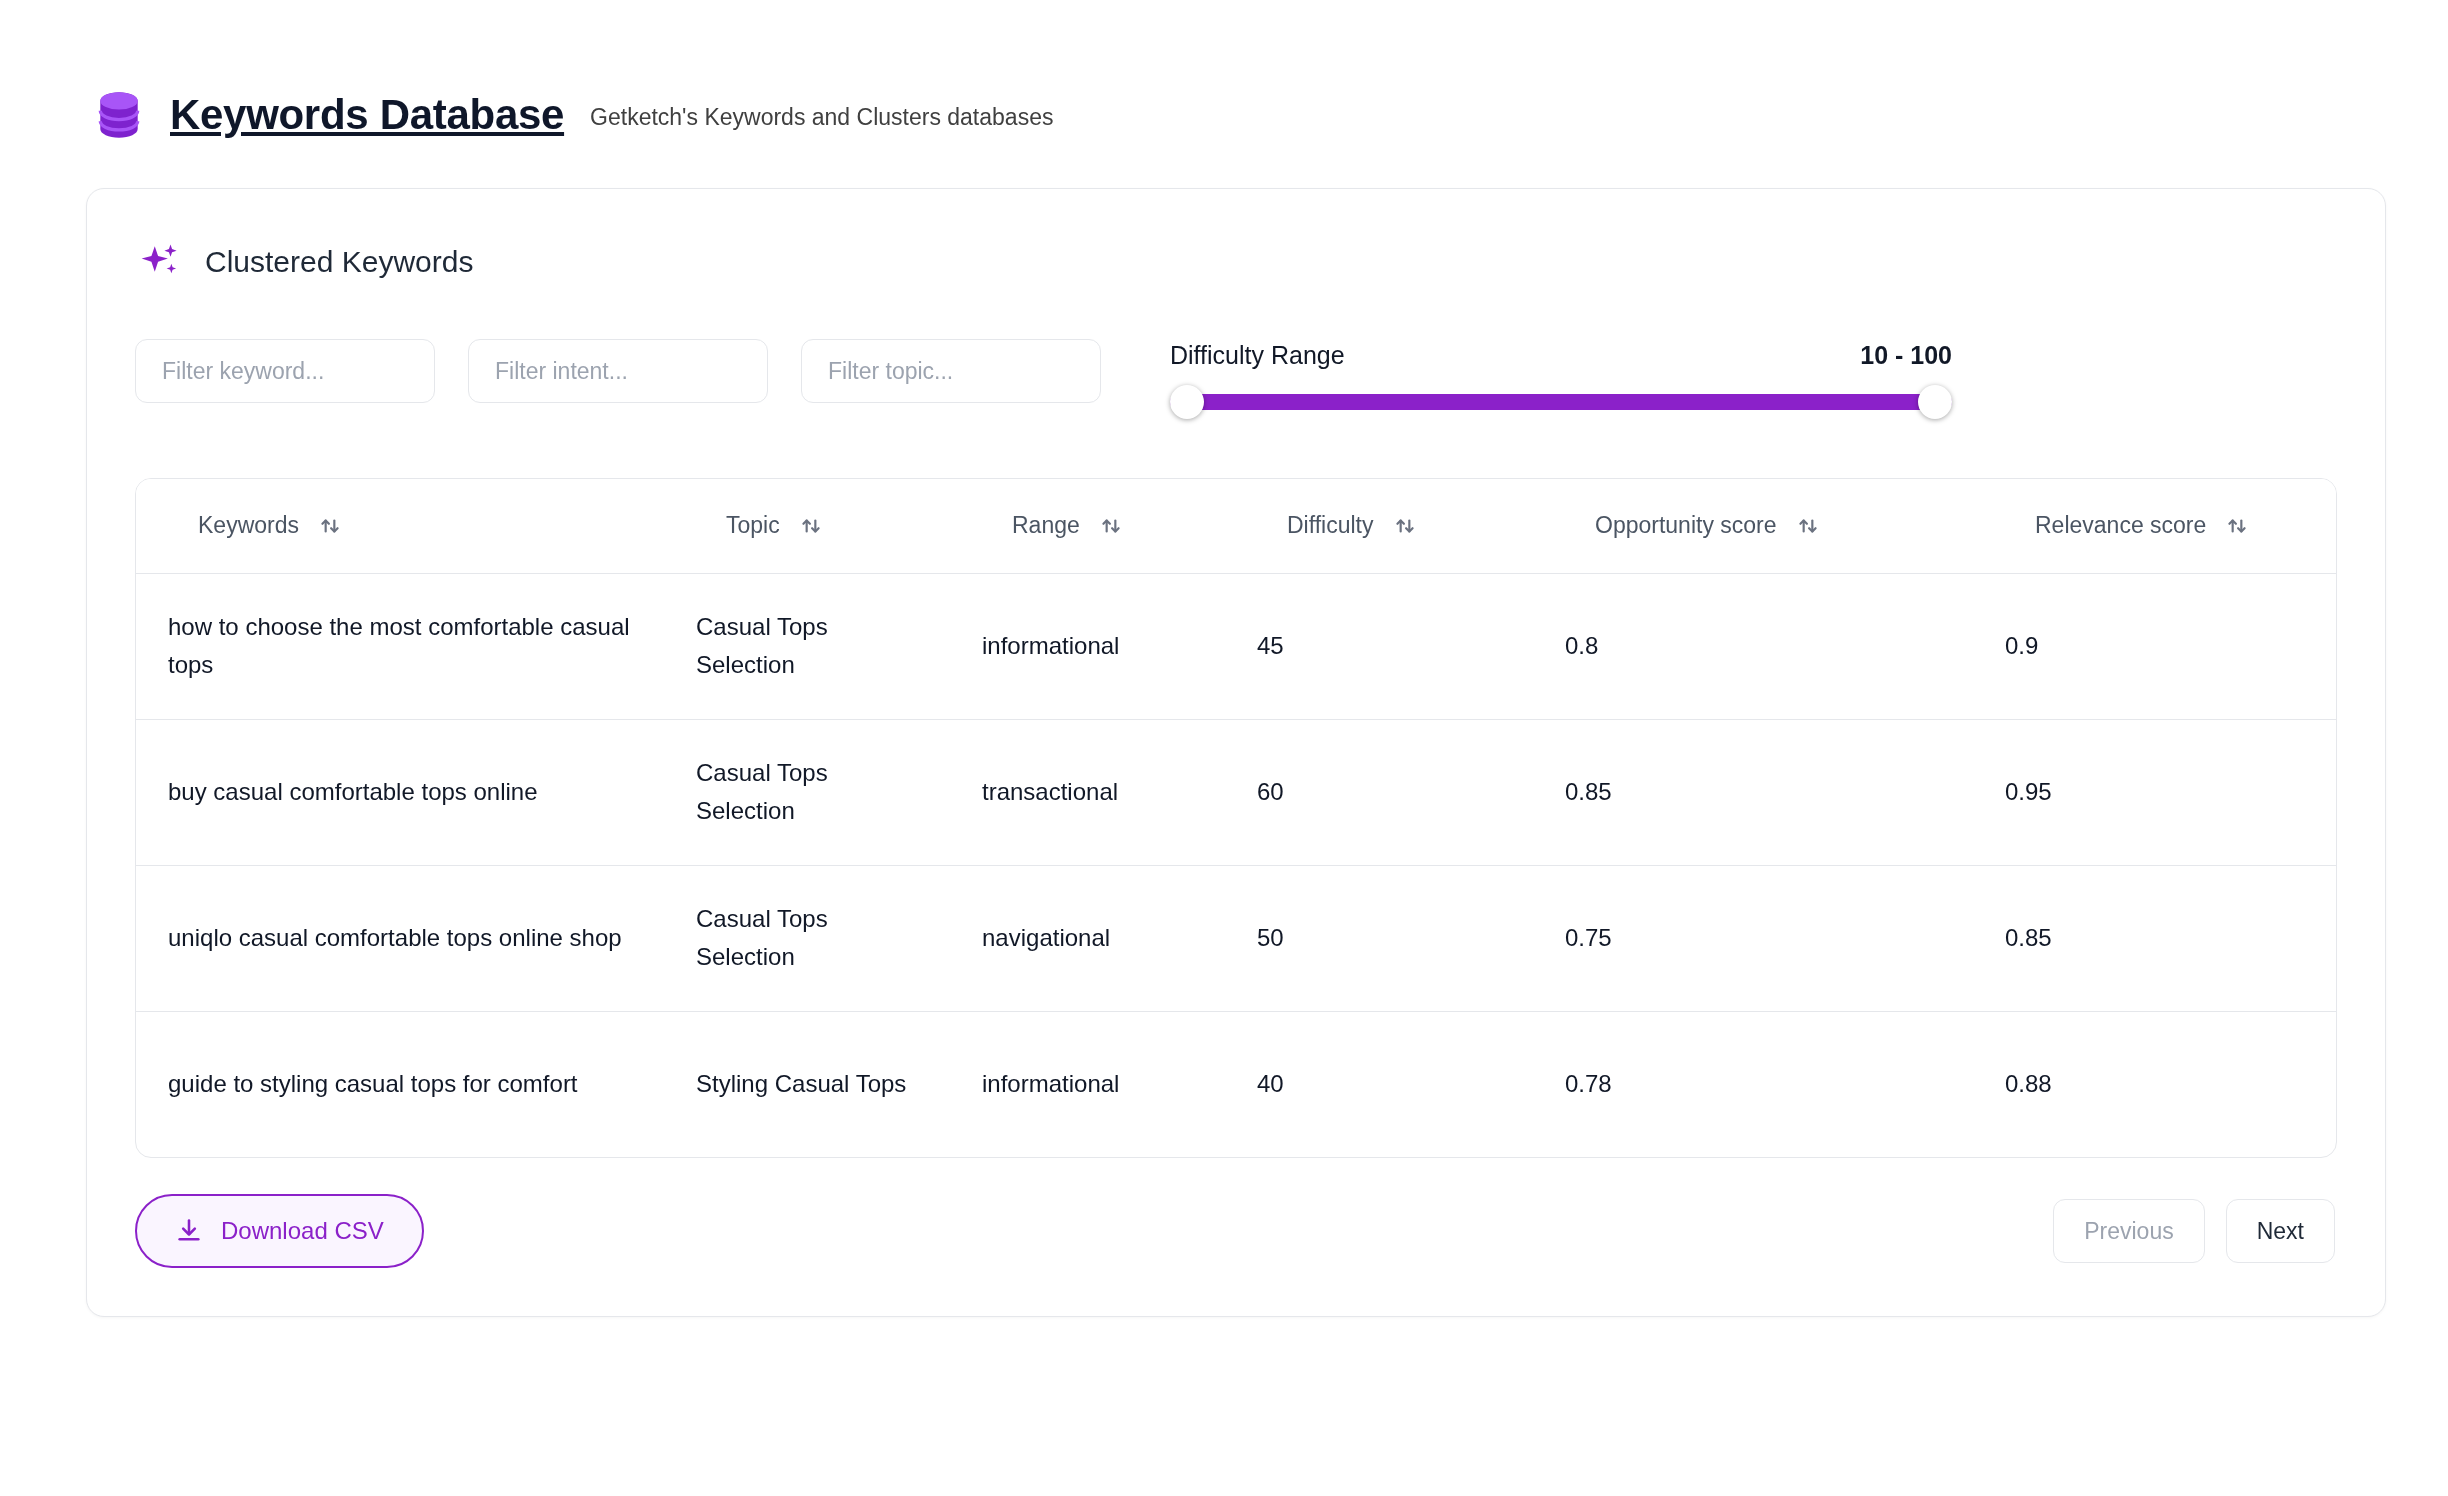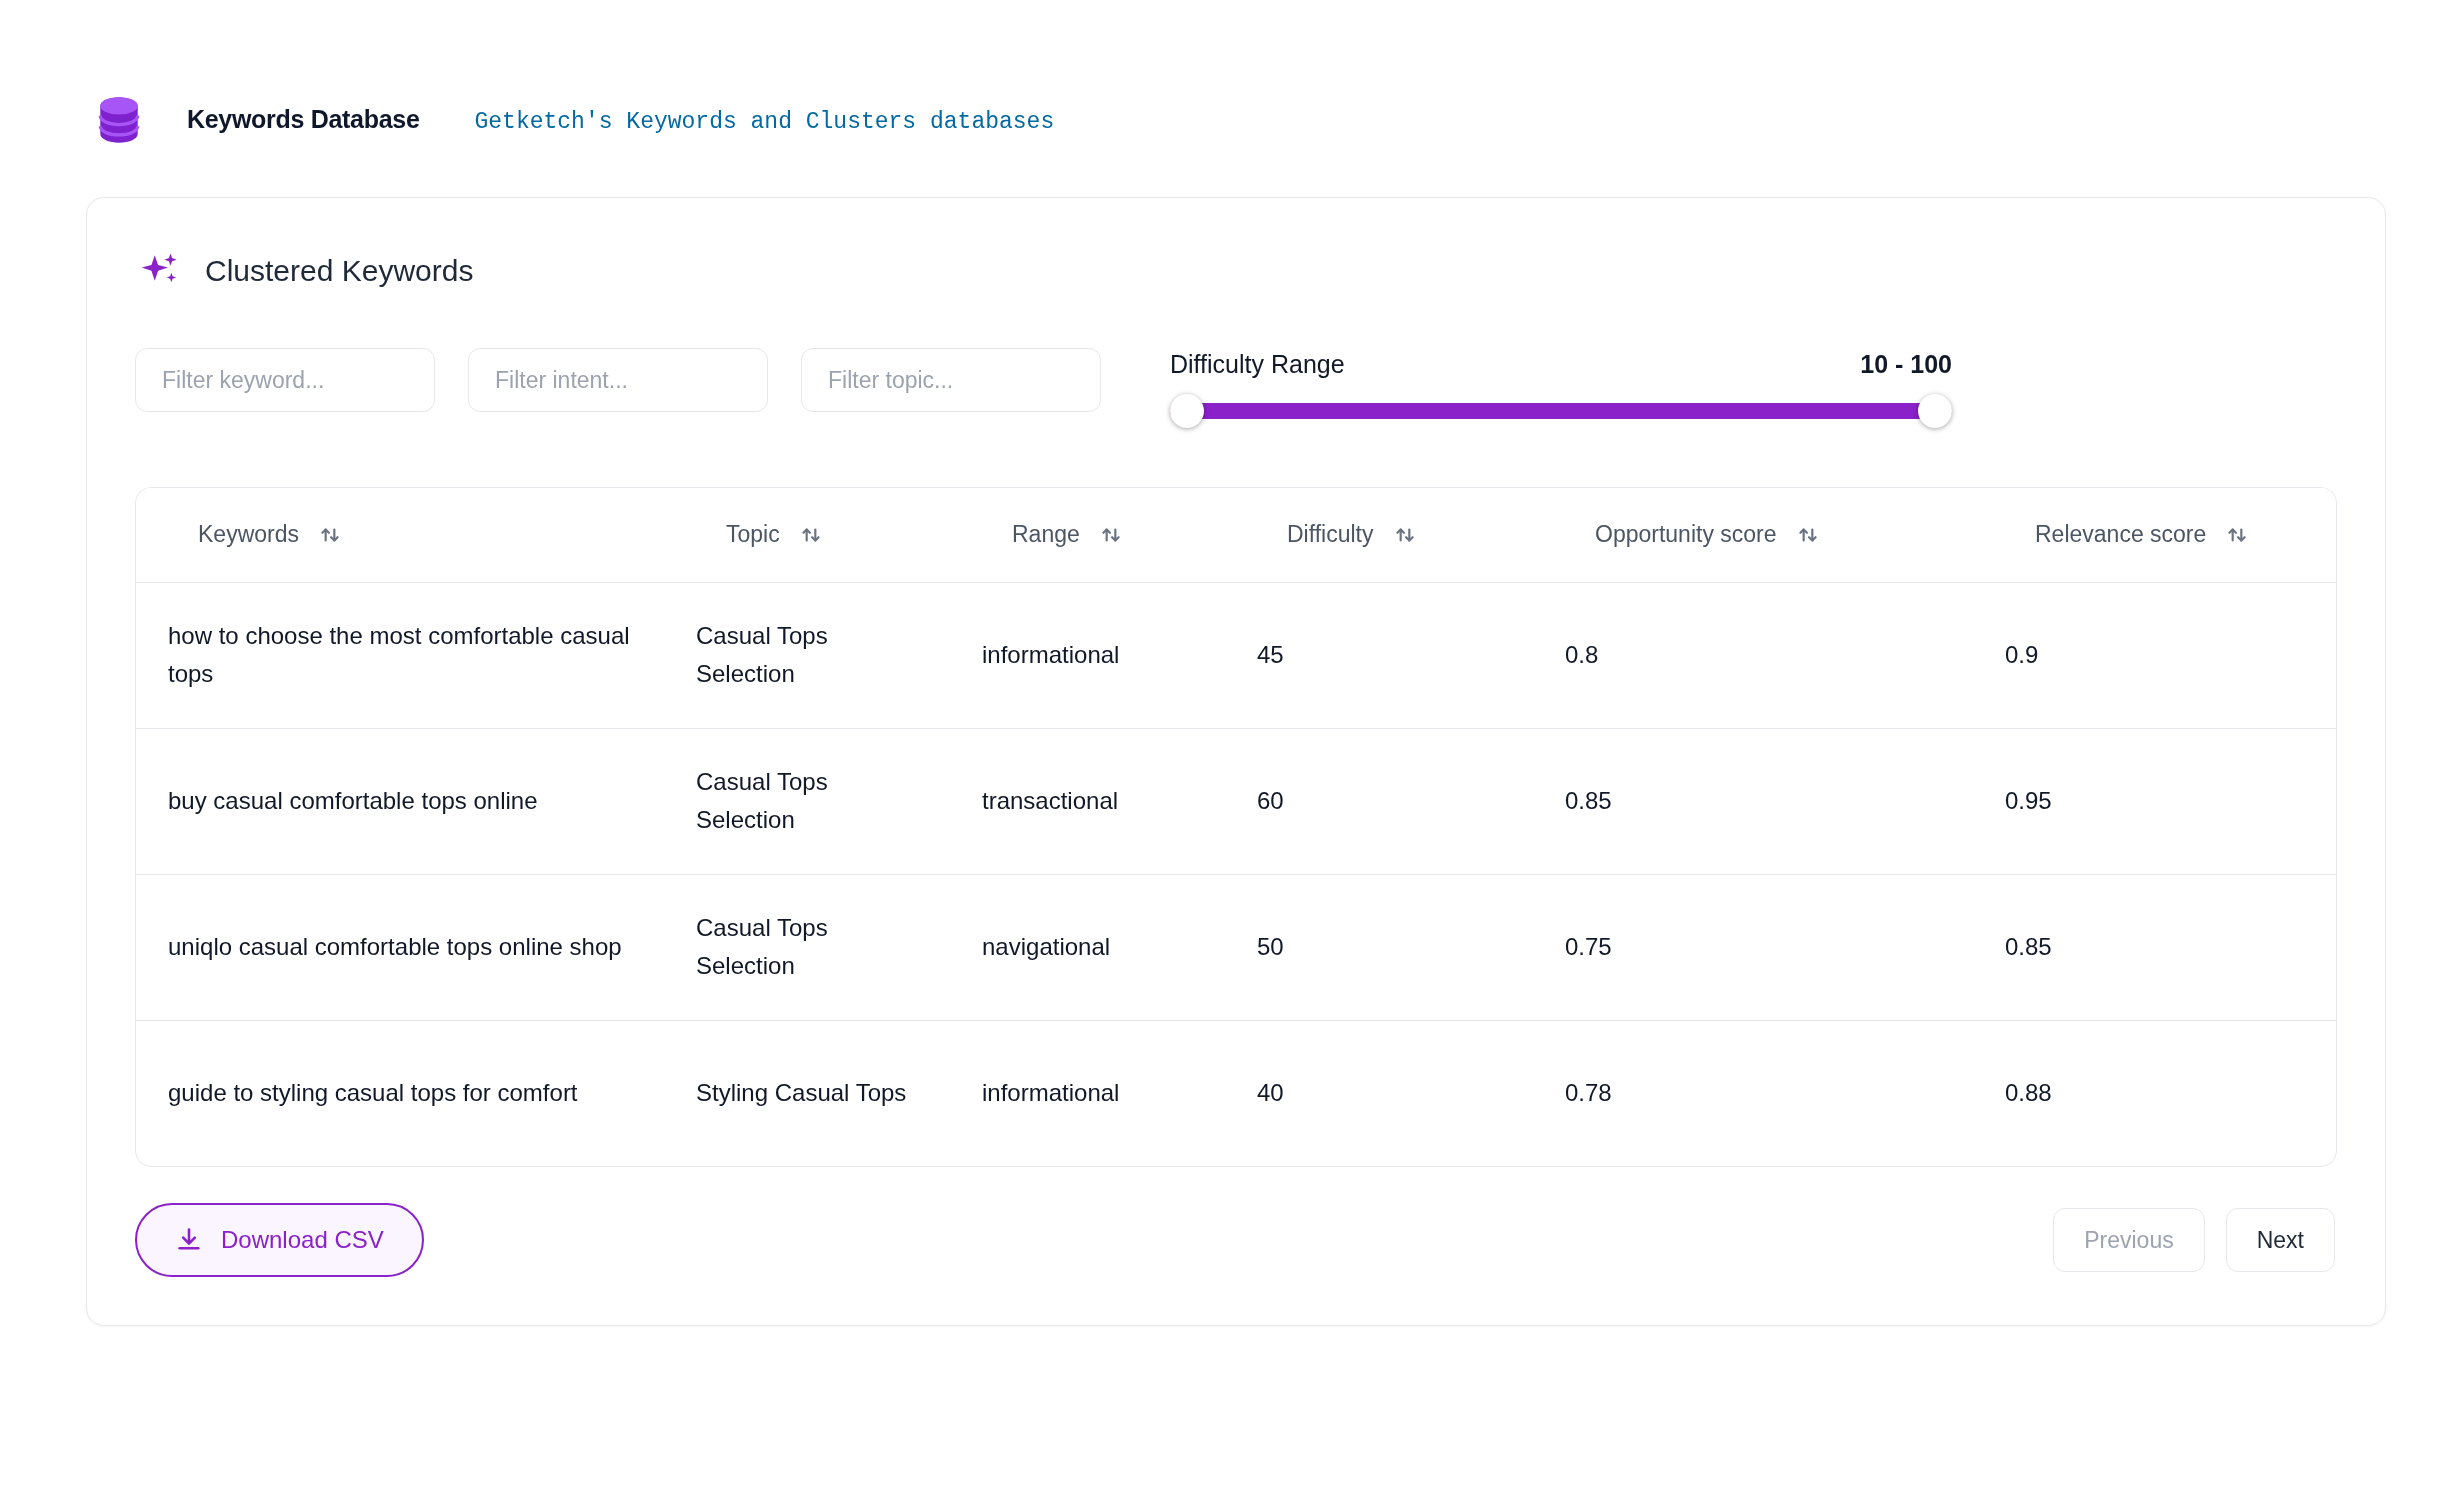--- a/index.html
+++ b/index.html
@@ -8,22 +8,22 @@
     width: 2448px; height: 1496px;
     background: #ffffff;
     font-family: "Liberation Sans", "DejaVu Sans", sans-serif;
     color: var(--text-primary, #111827);
   }
   .page { padding: 88px 62px 0 86px; }
 
   
   .app-header { display: flex; align-items: center; gap: 26px; margin-left: 8px; }
   .db-icon { width: 50px; height: 54px; flex: 0 0 auto; }
-  .app-title { font-size: 25px; font-weight: 700; letter-spacing: -0.3px; color: #0f172a; margin: 17px; }
-  .app-subtitle { font-size: 23px; color: #0369a1; margin-left: 12px; padding-top: 4px; font-family: Liberation Mono, monospace; }
+  .app-title { font-size: 42px; font-weight: 700; letter-spacing: -0.3px; color: #0f172a; margin: 0; text-decoration: underline; }
+  .app-subtitle { font-size: 23px; color: #404040; margin-left: 0; padding-top: 4px; }
 
   
   .card {
     margin-top: 46px;
     width: 2300px;
     border: 1px solid var(--border, #e5e7eb);
     border-radius: 18px;
     background: #fff;
     box-shadow: 0 1px 3px rgba(0,0,0,0.04);
     padding: 52px 48px 48px 48px;

